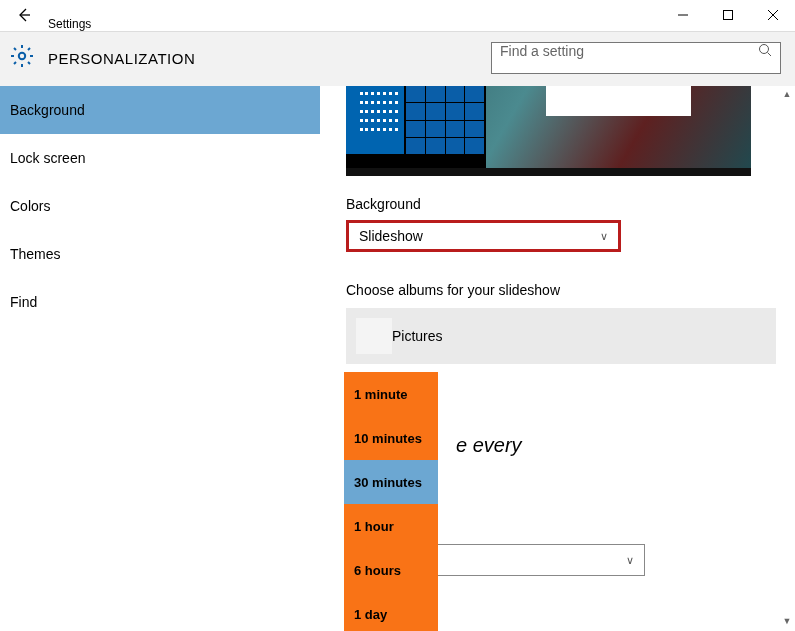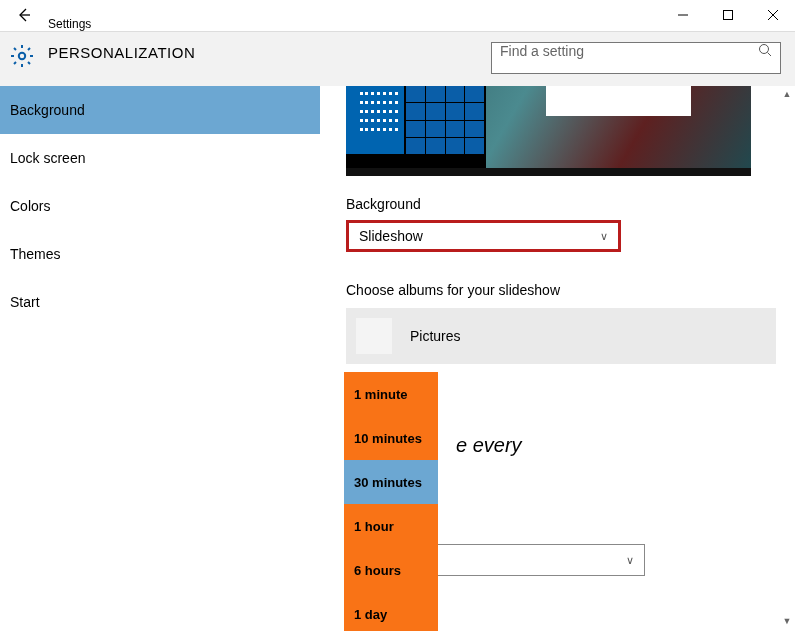--- a/index.html
+++ b/index.html
@@ -7,21 +7,21 @@
   
   
   .titlebar { height: 32px; display: flex; align-items: flex-end; background: #fff; border-bottom: 1px solid #ddd; }
   .titlebar-back { width: 48px; height: 32px; display: flex; align-items: center; justify-content: center; cursor: pointer; }
   .titlebar-title { font-size: 12px; flex: 1; }
   .title-ctrls { display: flex; }
   .title-ctrl { width: 45px; height: 32px; display: flex; align-items: center; justify-content: center; cursor: pointer; }
   
   
   .header { background: #f2f2f2; padding: 10px 0 12px 0; display: flex; align-items: center; }
-  .header-left { display: flex; padding-left: 10px; gap: 14px; }
+  .header-left { display: flex; align-items: center; padding-left: 10px; gap: 14px; }
   .gear { color: #0a5ea8; }
   .header-title { font-size: 15px; letter-spacing: 0.5px; }
   .header-right { margin-left: auto; margin-right: 14px; }
   .search-box { width: 290px; height: 32px; border: 1px solid #777; background: #fff; display: flex; align-items: flex-start; padding: 0 8px; }
   .search-box input { border: none; outline: none; flex: 1; font-size: 14px; color: #555; background: transparent; }
   .search-box input::placeholder { color: #666; }
   
   
   .main { display: flex; height: calc(631px - 32px - 56px); background: #fff; position: relative; }
   .sidebar { width: 320px; background: #fff; }
@@ -42,21 +42,21 @@
   .preview .menu { position:absolute; left:0; top:0; width:58px; height:68px; background:#0064b0; }
   .preview .menu span { display:block; border-bottom:3px dotted #fff; margin:6px 6px 0 14px;}
   .preview .taskbar { position:absolute; left:0; right:0; bottom:0; height:8px; background:#111; }
   .preview .notewin { position:absolute; left:200px; top:0; width:145px; height:30px; background:#fff; }
   
   .label { font-size: 14px; margin-top: 20px; margin-bottom: 8px; }
   .combo { width: 275px; height: 32px; border: 3px solid #b91c1c; display: flex; align-items: center; padding: 0 10px; font-size: 14px; cursor: pointer; background: #fff; justify-content: space-between; }
   .chev { font-size: 11px; color: #555; }
   
   .albums-label { font-size: 14px; margin-top: 30px; margin-bottom: 10px; }
-  .albums-row { width: 430px; background: #eaeaea; padding: 10px 10px; display: flex; align-items: center; gap: 18px; cursor: pointer; }
+  .albums-row { width: 430px; background: #eaeaea; padding: 10px 10px; display: flex; align-items: center; cursor: pointer; }
   .albums-thumb { width: 36px; height: 36px; background: #f4f4f4; }
   .albums-name { font-size: 14px; }
   
   .change-label-frag { position: absolute; left: 456px; top: 348px; font-size: 20px; font-style: italic; }
   
   .second-combo { position: absolute; left: 370px; top: 458px; width: 275px; height: 32px; border: 1px solid #888; display:flex;align-items:center;justify-content:flex-end;padding:0 10px;cursor:pointer;background:#fff;}
   
   
   .flyout { position: absolute; left: 344px; top: 286px; width: 94px; background: #f97316; box-shadow: 0 0 0 rgba(0,0,0,0); font-weight: bold; }
   .flyout-item { height: 44px; display: flex; align-items: center; padding-left: 10px; font-size: 13px; cursor: pointer; }
@@ -131,21 +131,21 @@
     <div class="side-item">
         <span>Lock screen</span>
       </div>
     <div class="side-item">
         <span>Colors</span>
       </div>
     <div class="side-item">
         <span>Themes</span>
       </div>
     <div class="side-item">
-        <span>Start</span>
+        <span>Find</span>
       </div>
   </div>
 
   <div class="content">
     <div class="preview">
       <div class="bg"></div>
       <div class="taskbarwin"></div>
       <div class="menu">
           <span></span>
           <span></span>

